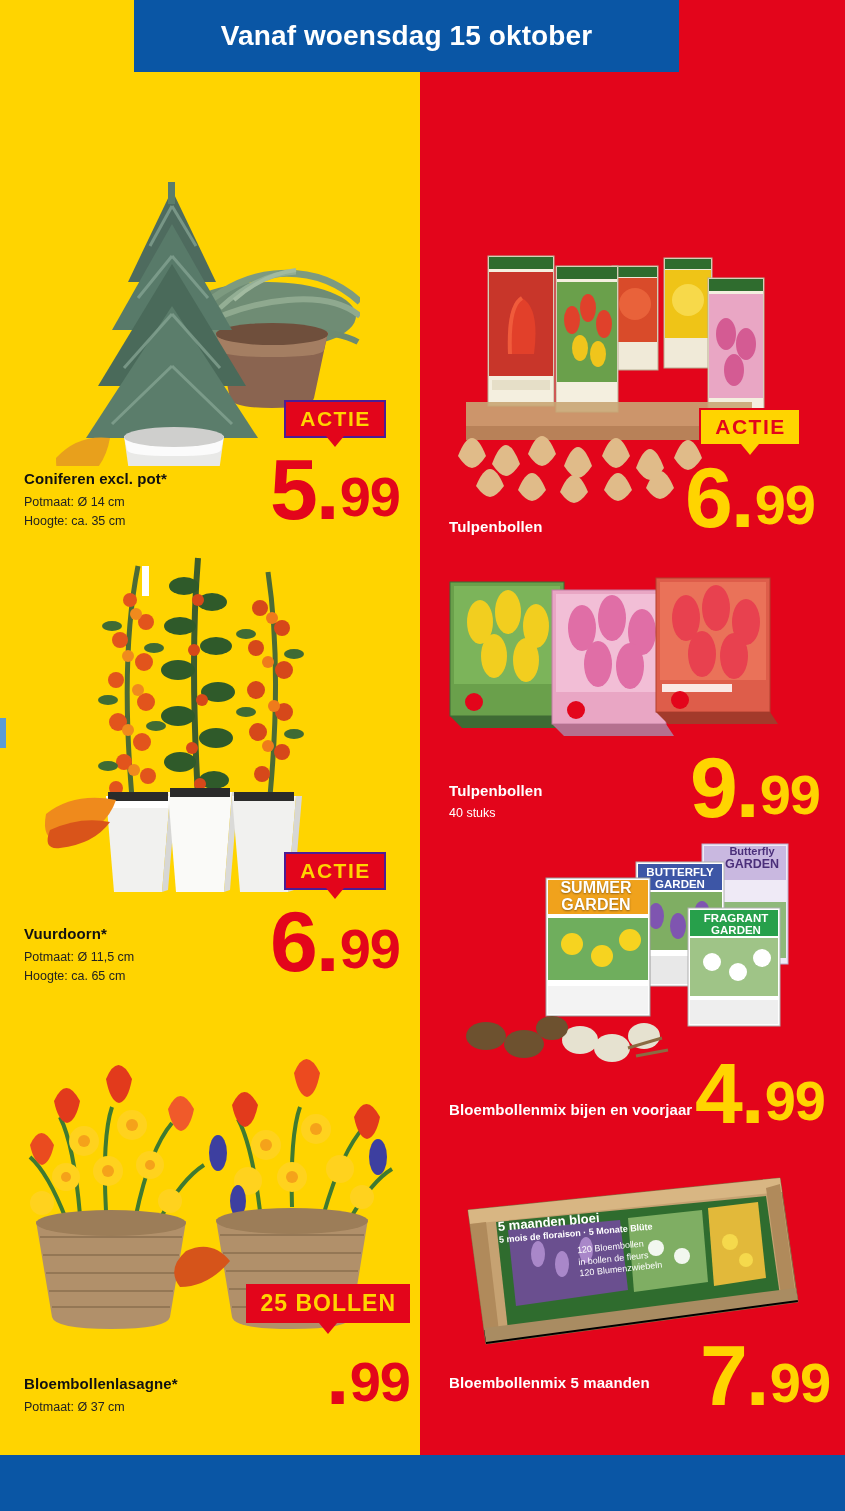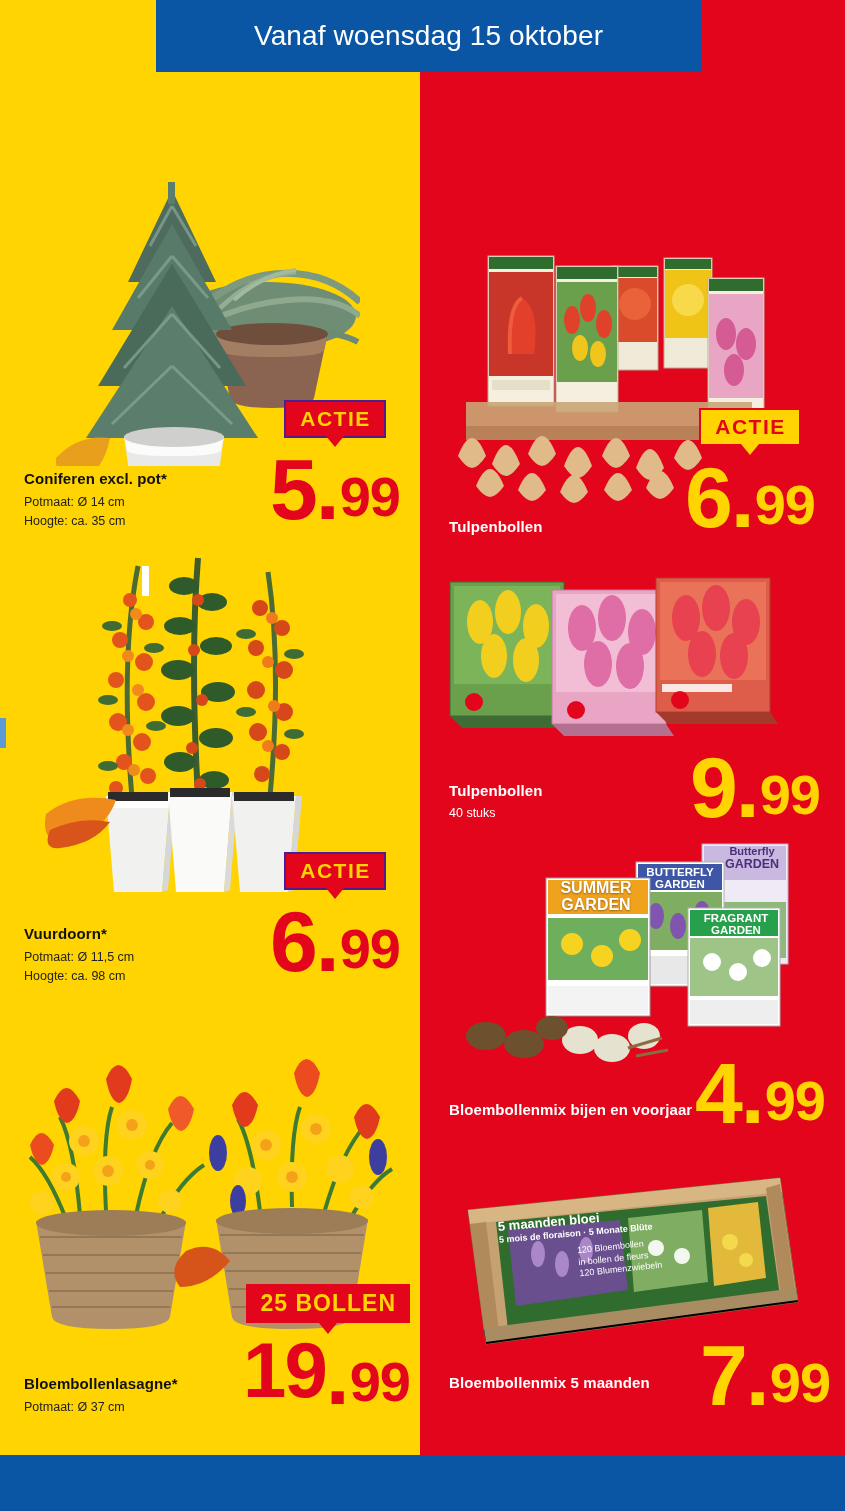--- a/index.html
+++ b/index.html
@@ -19,25 +19,25 @@
   
   .top-band {
     position: absolute; left: 0; top: 0; width: 845px; height: 78px;
     background: #ffd400;
   }
   .top-band .red-right {
     position: absolute; right: 0; top: 0; width: 425px; height: 78px;
     background: #e3051b;
   }
   .date-banner {
-    position: absolute; left: 156px; top: 0px; width: 545px; height: 72px;
+    position: absolute; left: 134px; top: 0px; width: 545px; height: 72px;
     background: #0a56a5;
     display: flex; align-items: center; justify-content: center;
     color: #ffffff;
-    font-size: 28px; font-weight: normal; letter-spacing: 0.1px;
+    font-size: 28px; font-weight: bold; letter-spacing: 0.1px;
   }
 
   
   .left-col {
     position: absolute; left: 0; top: 78px; width: 420px; height: 1377px;
     background: #ffd400;
   }
   .right-col {
     position: absolute; left: 420px; top: 78px; width: 425px; height: 1377px;
     background: #e3051b;
@@ -331,21 +331,21 @@
     <div class="price" style="margin-top:16px;">
       <span class="whole">6</span>
       <span class="dot">.</span>
       <span class="cents">99</span>
     </div>
   </div>
 
   <div id="item-vuurdoorn">
     <div class="prod-title">Vuurdoorn*</div>
     <div class="prod-sub" style="margin-top:6px;">Potmaat: Ø 11,5 cm</div>
-    <div class="prod-sub">Hoogte: ca. 98 cm</div>
+    <div class="prod-sub">Hoogte: ca. 65 cm</div>
   </div>
 
   <div class="art" style="left:10px; top:1005px; width:400px; height:345px;">
     <svg width="400" height="345" viewBox="0 0 400 345">
 
       <g>
 
         <g stroke="#3f7a31" stroke-width="4" fill="none">
           <path d="M70 210 q-6 -70 -20 -98"></path>
             <path d="M96 206 q-4 -74 6 -104"></path>
@@ -430,21 +430,20 @@
         <ellipse cx="282" cy="216" rx="76" ry="13" fill="#9c7d58"></ellipse>
       </g>
 
       <path d="M176 246 q26 -12 44 10 q-22 26 -50 26 q-14 -18 6 -36z" fill="#d6541a"></path>
     </svg>
   </div>
 
   <div class="price-block-l3">
     <div class="badge-bollen">25 BOLLEN</div>
     <div class="price big" style="margin-top:16px;">
-      <span class="whole">19</span>
       <span class="dot">.</span>
       <span class="cents">99</span>
     </div>
   </div>
 
   <div id="item-lasagne">
     <div class="prod-title">Bloembollenlasagne*</div>
     <div class="prod-sub" style="margin-top:6px;">Potmaat: Ø 37 cm</div>
   </div>
 

